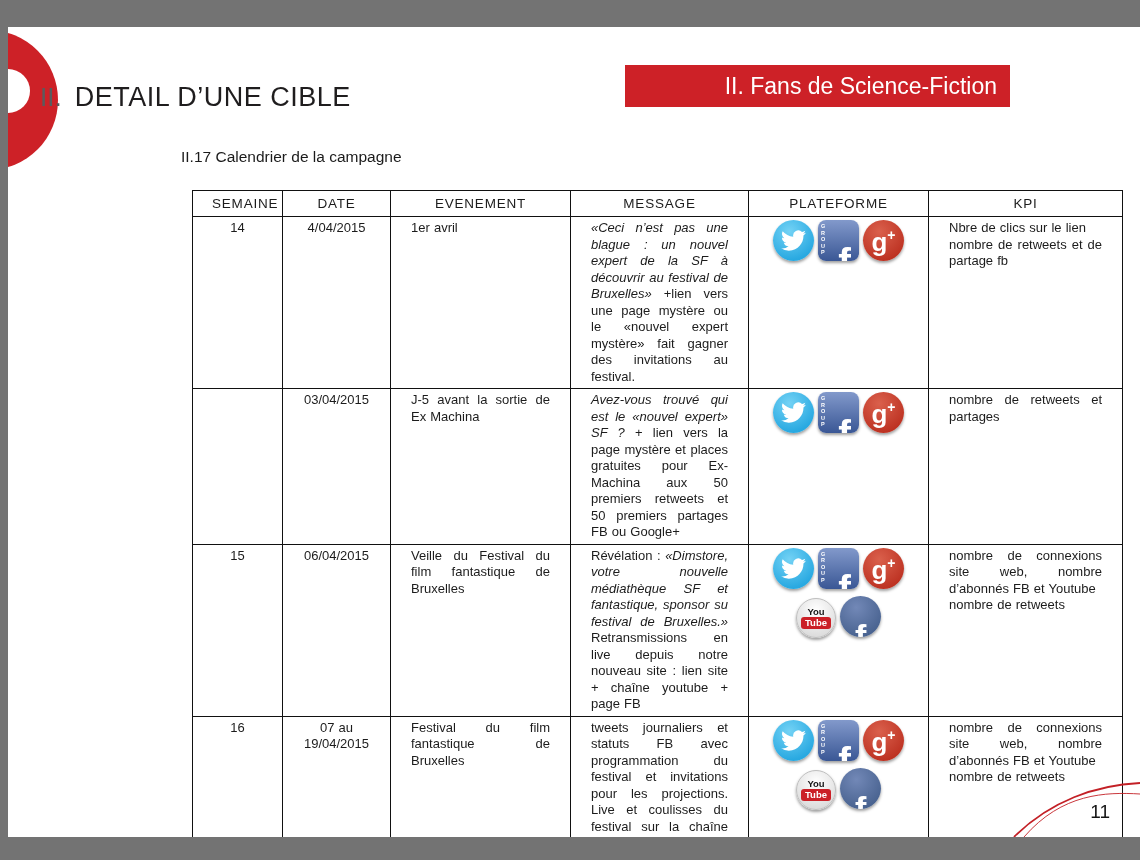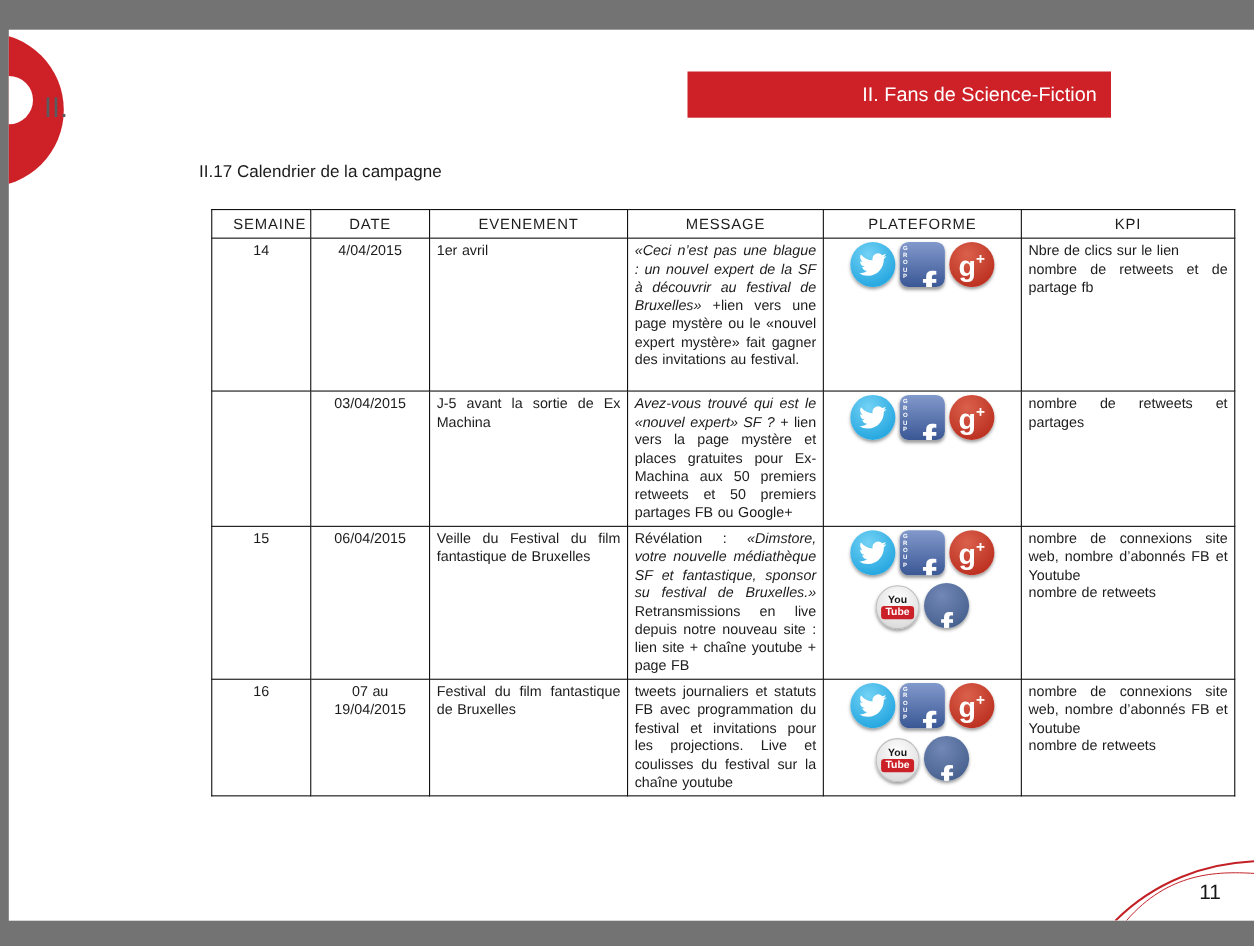--- a/index.html
+++ b/index.html
@@ -9,29 +9,29 @@
 
   
   .deco-circle{position:absolute;left:-90px;top:3px;width:140px;height:140px;border-radius:50%;background:#cd2127;}
   .deco-hole{position:absolute;left:-22px;top:42px;width:44px;height:44px;border-radius:50%;background:#ffffff;}
 
   .heading{position:absolute;left:32px;top:55px;display:flex;align-items:baseline;gap:13px;}
   .heading .sec{color:#5a5b5e;font-size:26px;}
   .heading .ttl{color:#1f1d1e;font-size:27px;letter-spacing:.5px;}
 
   .banner{position:absolute;left:617px;top:38px;width:385px;height:42px;background:#cd2127;
-          color:#fff;font-size:18px;line-height:42px;text-align:right;padding-right:13px;box-sizing:border-box;}
+          color:#fff;font-size:23px;line-height:42px;text-align:right;padding-right:13px;box-sizing:border-box;}
 
   .subtitle{position:absolute;left:173px;top:121px;font-size:15.5px;color:#1b1b1b;}
 
   
   .cal{position:absolute;left:184px;top:163px;width:930px;border-collapse:collapse;table-layout:fixed;color:#1c1c1c;}
   .cal th,.cal td{border:1.5px solid #111111;}
   .cal th{font-weight:400;font-size:13.5px;letter-spacing:.8px;height:23px;padding:1px 19px;}
-  .cal td{font-size:13px;line-height:16.5px;padding:3px 6px;vertical-align:top;word-spacing:.5px;}
+  .cal td{font-size:13px;line-height:16.5px;padding:3px 20px;vertical-align:top;word-spacing:.5px;}
   .cal tbody tr:nth-child(1){height:139px;}
   .cal tbody tr:nth-child(2){height:118px;}
   .cal tbody tr:nth-child(3){height:137px;}
   .cal tbody tr:nth-child(4){height:103px;}
   .c{text-align:center;}
   .j{text-align:justify;}
   .pre{white-space:pre-line;}
   .it{font-style:italic;}
   .kpi-line{text-align:justify;}
 
@@ -62,20 +62,21 @@
 <body>
 
 <div class="stage">
   <div class="page">
 
     <div class="deco-circle"></div>
     <div class="deco-hole"></div>
 
     <div class="heading">
       <span class="sec">II.</span>
+      <span class="ttl">DETAIL D’UNE CIBLE</span>
     </div>
 
     <div class="banner">II. Fans de Science-Fiction</div>
 
     <div class="subtitle">II.17 Calendrier de la campagne</div>
 
     <table class="cal">
       <colgroup>
         <col style="width:90px">
           <col style="width:108px">

